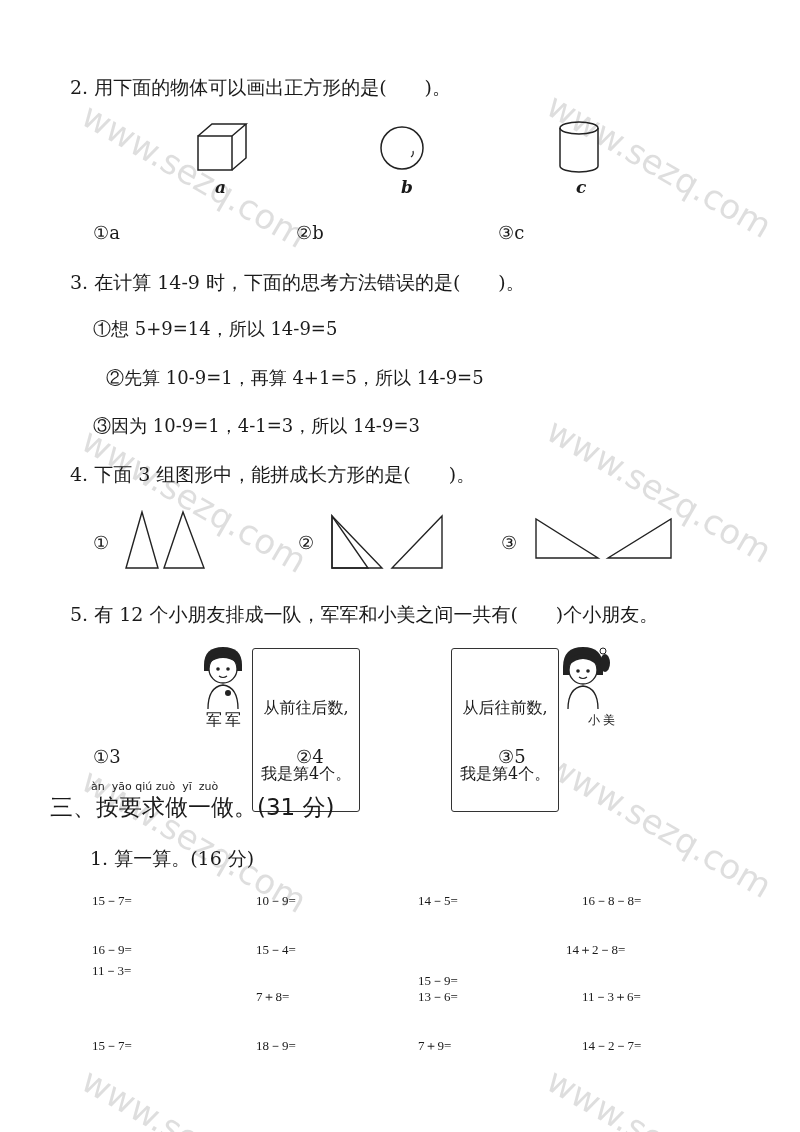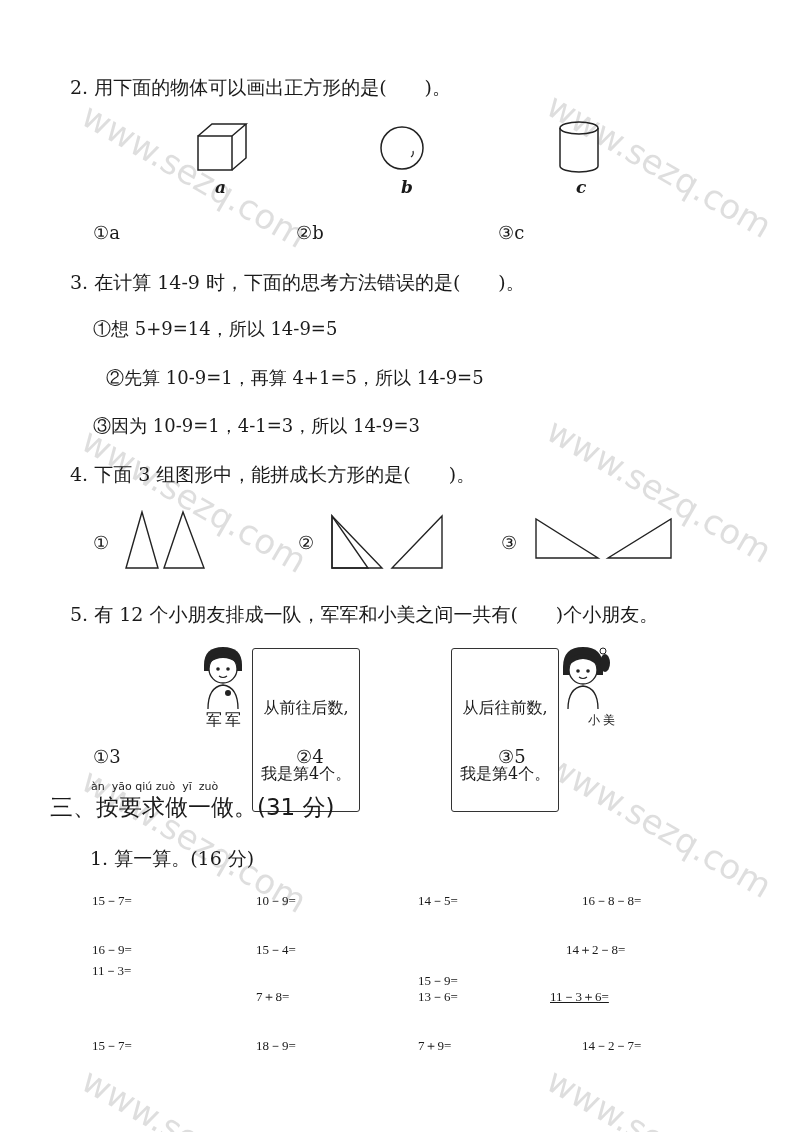--- a/index.html
+++ b/index.html
@@ -134,18 +134,18 @@
 <div class="abs calc" style="left:582px;top:892px;">16－8－8=</div>
 
 <div class="abs calc" style="left:92px;top:941px;">16－9=</div>
 <div class="abs calc" style="left:256px;top:941px;">15－4=</div>
 <div class="abs calc" style="left:418px;top:972px;">15－9=</div>
 <div class="abs calc" style="left:566px;top:941px;">14＋2－8=</div>
 
 <div class="abs calc" style="left:92px;top:962px;">11－3=</div>
 <div class="abs calc" style="left:256px;top:988px;">7＋8=</div>
 <div class="abs calc" style="left:418px;top:988px;">13－6=</div>
-<div class="abs calc" style="left:550px;top:988px;text-decoration:underline;">11－3＋6=</div>
+<div class="abs calc" style="left:582px;top:988px;">11－3＋6=</div>
 
 <div class="abs calc" style="left:92px;top:1037px;">15－7=</div>
 <div class="abs calc" style="left:256px;top:1037px;">18－9=</div>
 <div class="abs calc" style="left:418px;top:1037px;">7＋9=</div>
 <div class="abs calc" style="left:582px;top:1037px;">14－2－7=</div>
 
 </body></html>

